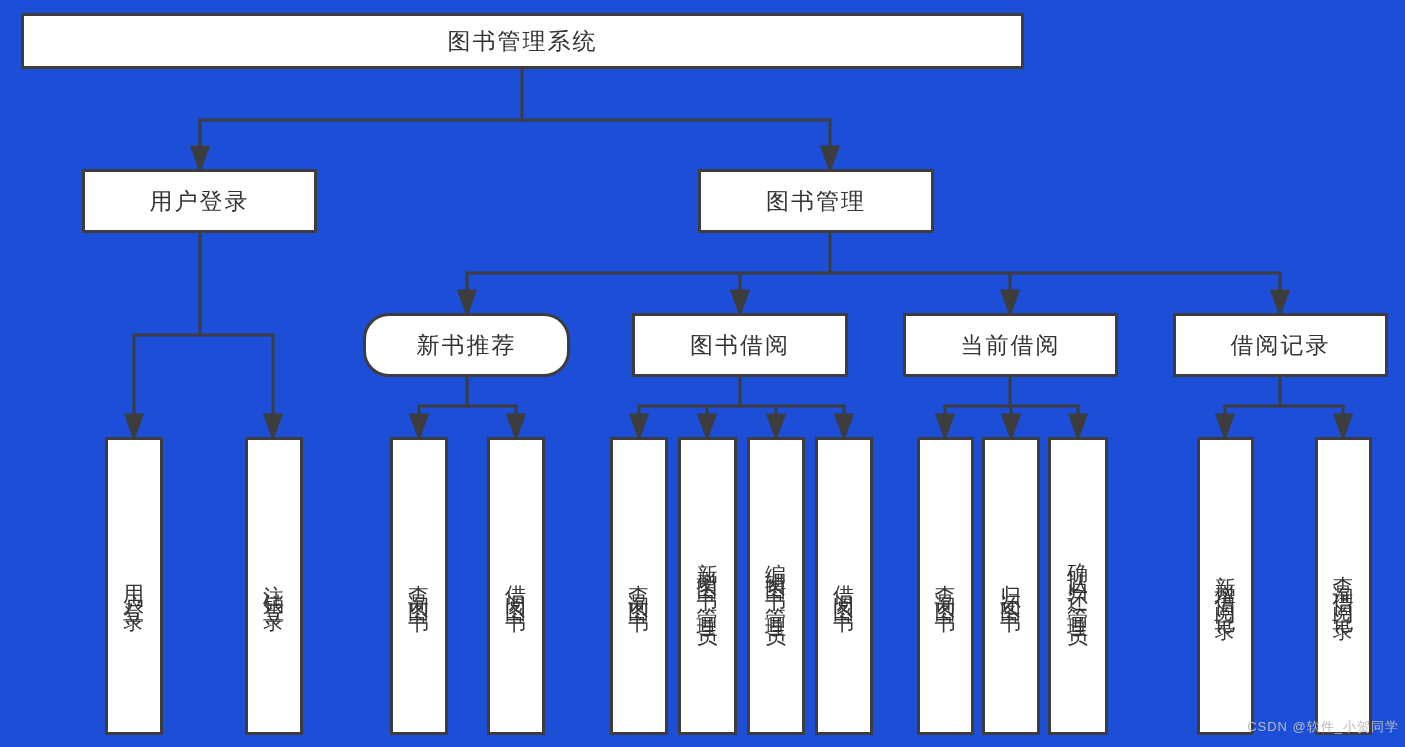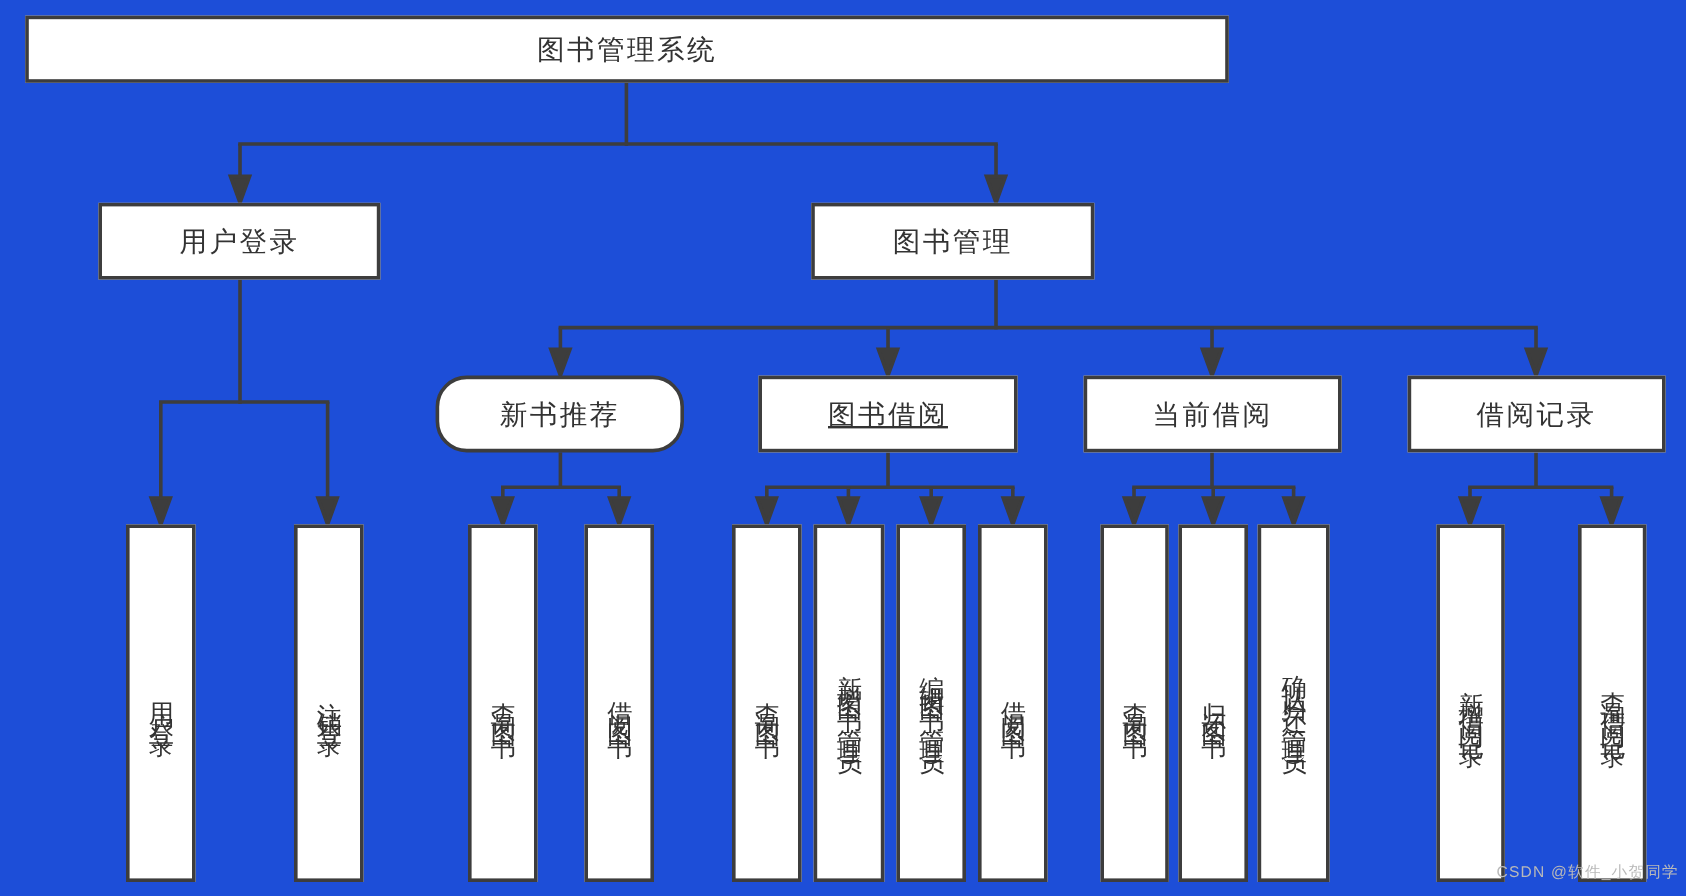--- a/index.html
+++ b/index.html
@@ -134,28 +134,28 @@
     </g>
   </svg>
 
   <div class="node h" style="left:21px; top:13px; width:1003px; height:56px;">
     <span>图书管理系统</span>
   </div>
 
   <div class="node h" style="left:82px; top:169px; width:235px; height:64px;">
     <span>用户登录</span>
   </div>
-  <div class="node h" style="left:676px; top:169px; width:236px; height:64px;">
+  <div class="node h" style="left:698px; top:169px; width:236px; height:64px;">
     <span>图书管理</span>
   </div>
 
   <div class="node h" style="left:363px; top:313px; width:207px; height:64px;border-radius:26px;">
     <span>新书推荐</span>
   </div>
-  <div class="node h" style="left:632px; top:313px; width:216px; height:64px;text-decoration:underline;">
+  <div class="node h" style="left:632px; top:313px; width:216px; height:64px;">
     <span>图书借阅</span>
   </div>
   <div class="node h" style="left:1173px; top:313px; width:215px; height:64px;">
     <span>借阅记录</span>
   </div>
   <div class="node h" style="left:903px; top:313px; width:215px; height:64px;">
     <span>当前借阅</span>
   </div>
 
   <div class="node v" style="left:105px; top:437px; width:58px; height:298px;">

